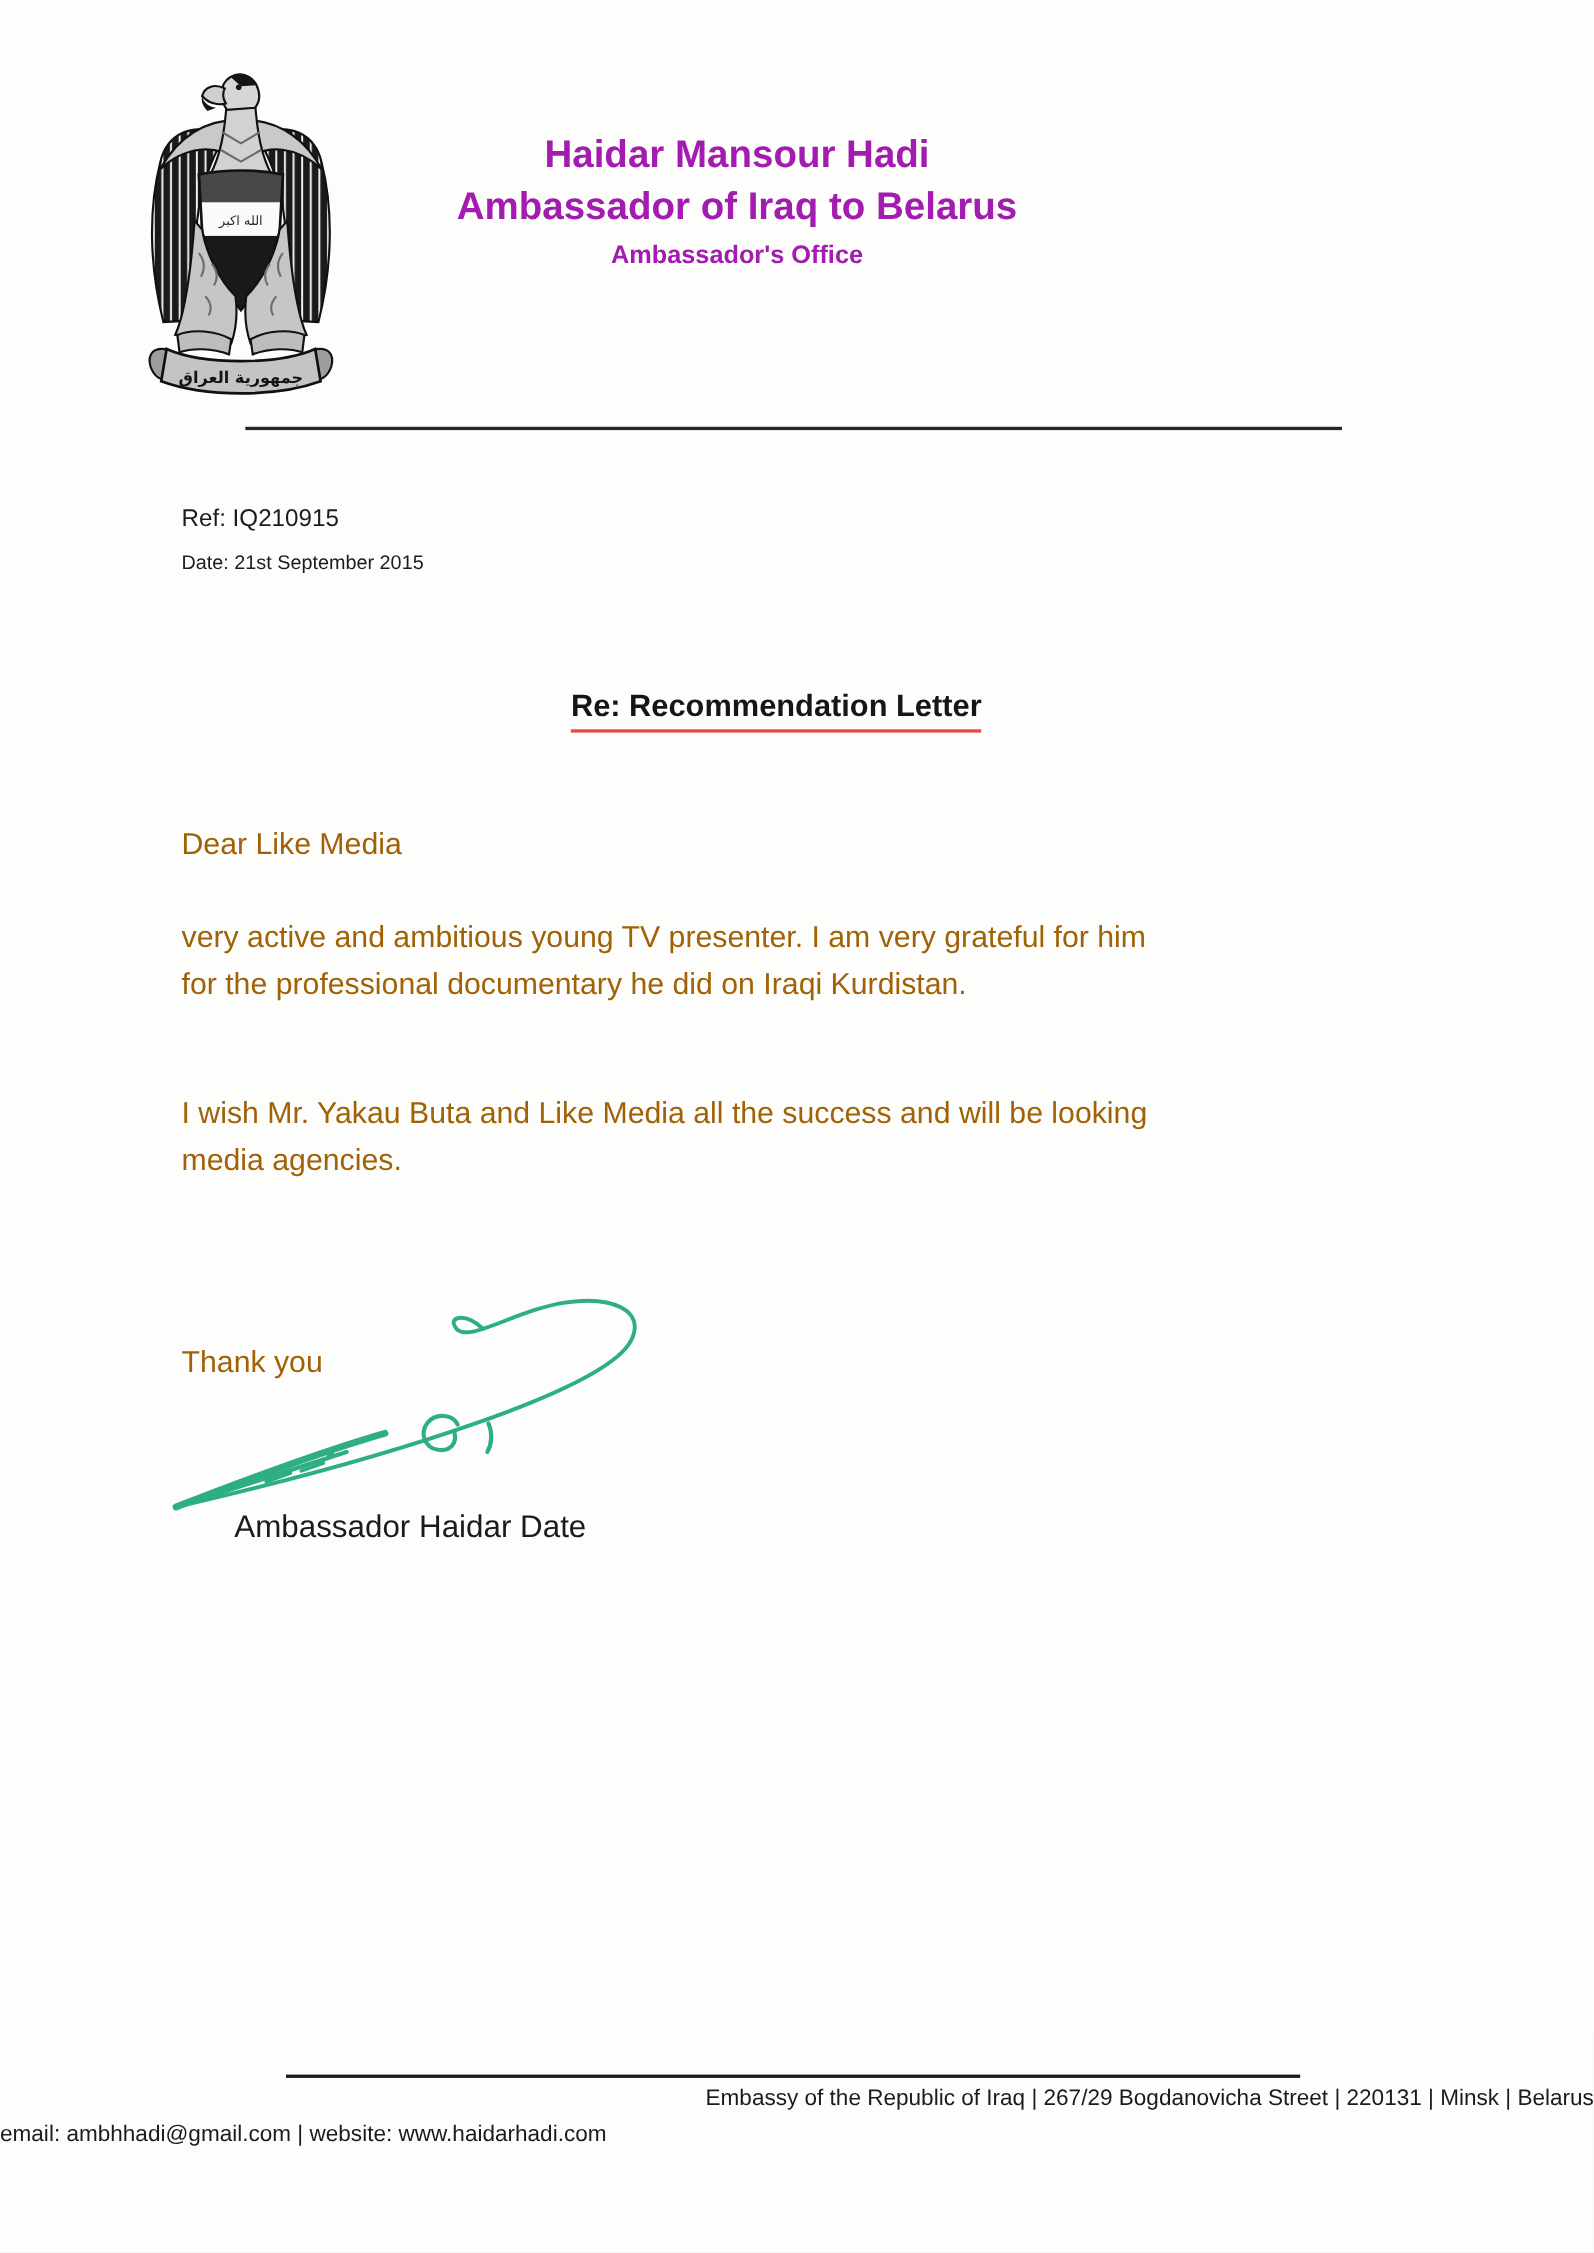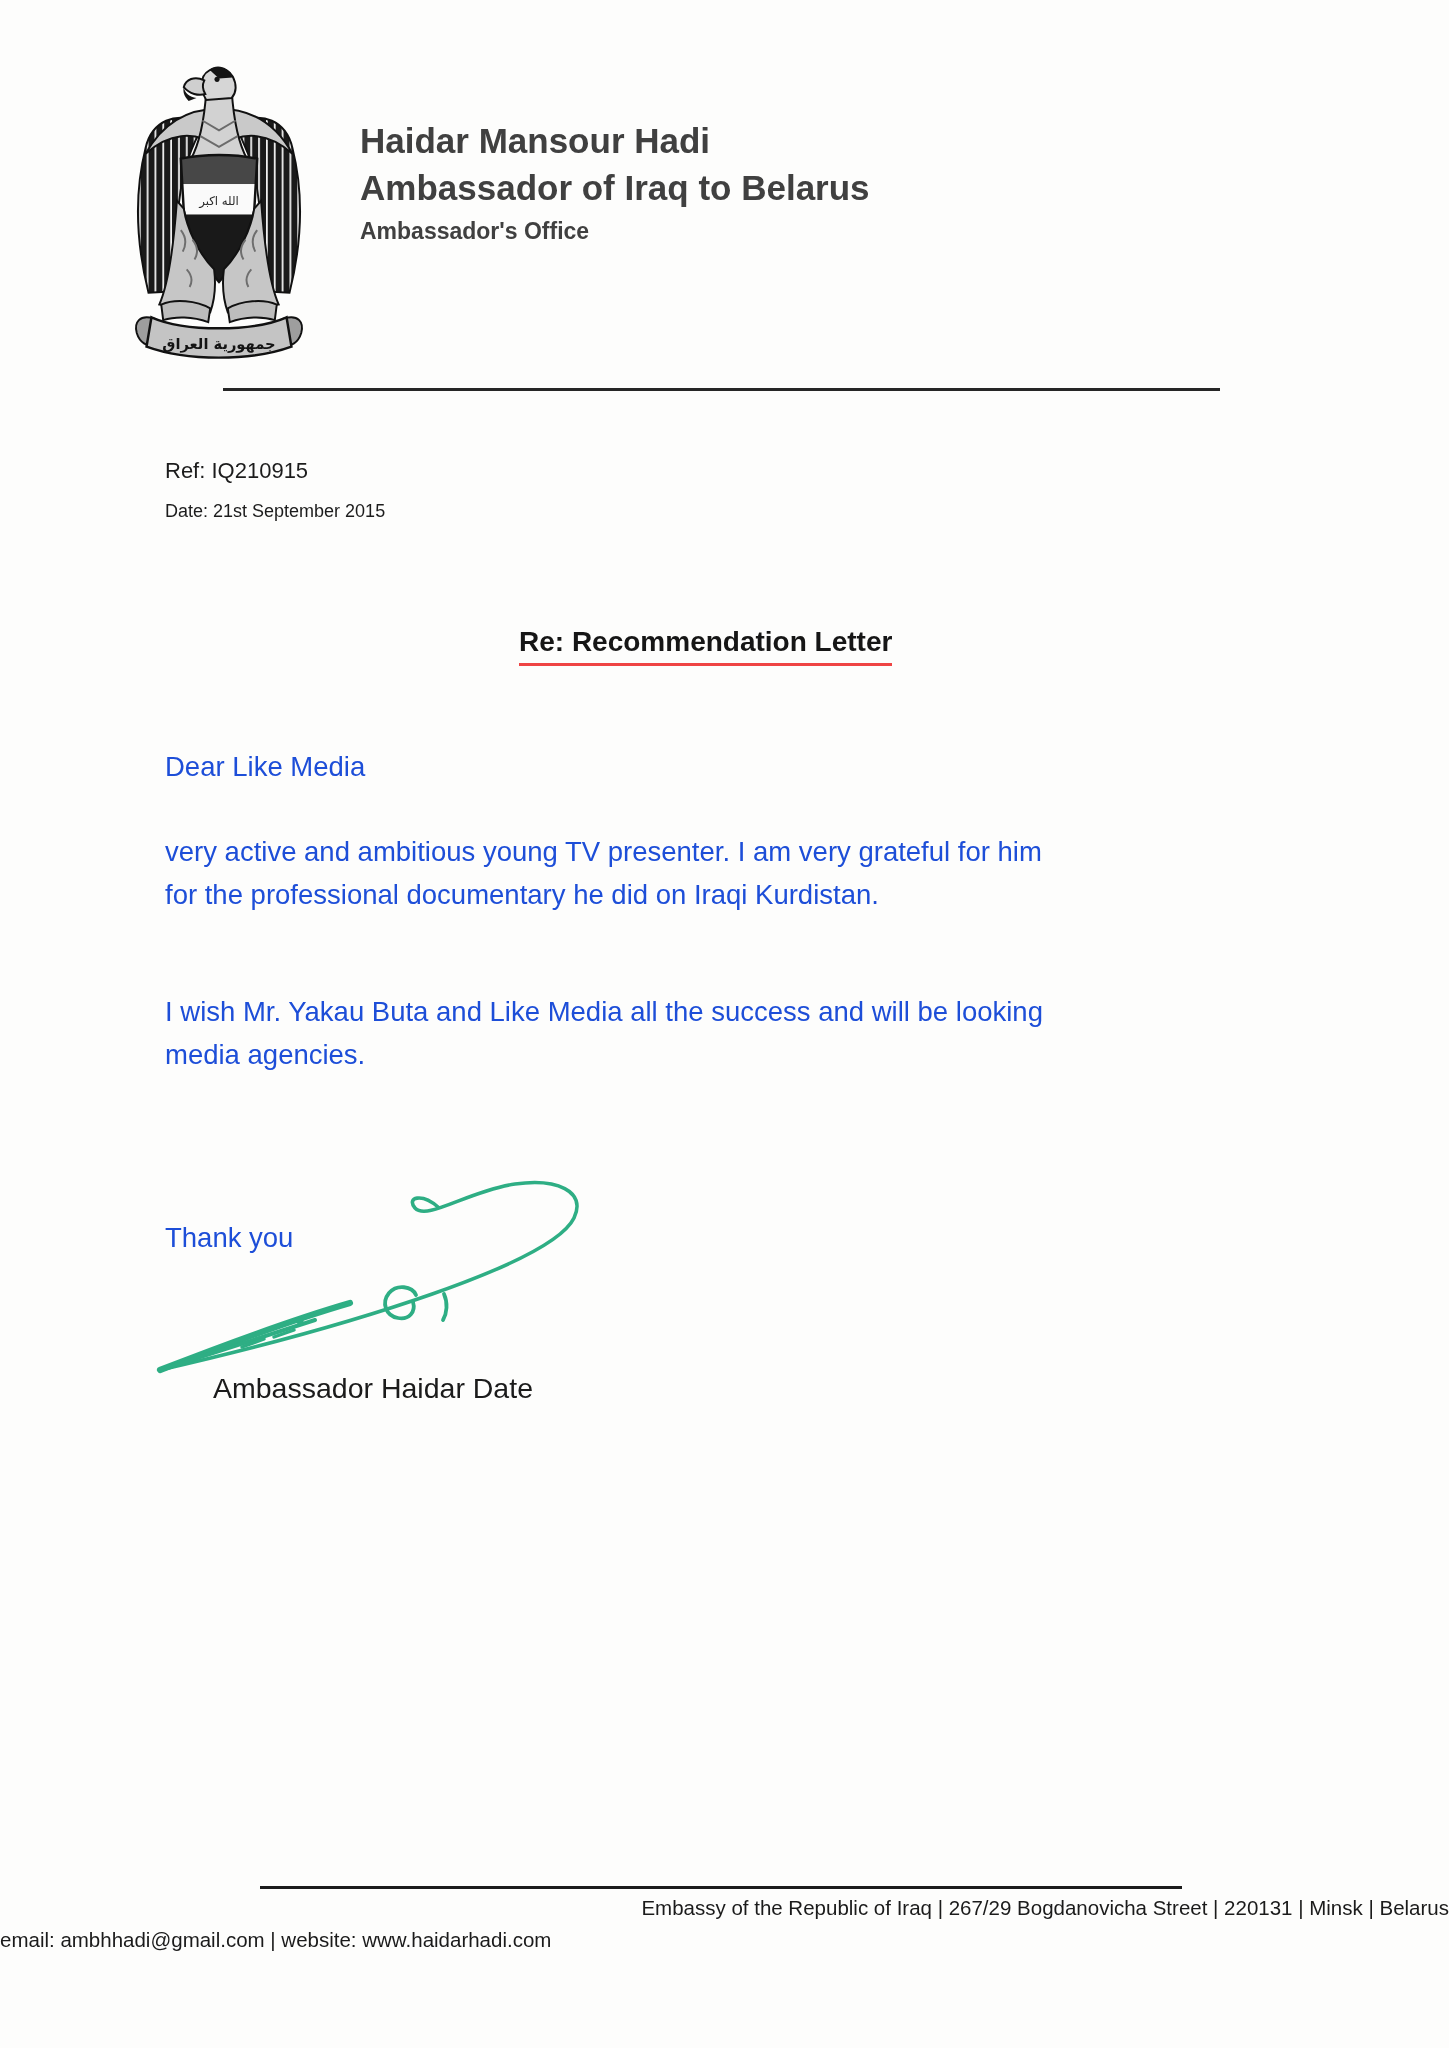--- a/index.html
+++ b/index.html
@@ -9,36 +9,36 @@
     margin:0 auto;
     background:#fdfdfc;
     font-family:"Liberation Sans",sans-serif;
     color:#1c1c1c;
     overflow:hidden;
   }
   .abs{position:absolute;}
   .pre{white-space:pre;}
   
   .emblem{left:126px;top:62px;width:186px;height:302px;}
-  .hdr{left:360px;top:118px;width:620px;text-align:left;color:#404040;}
+  .hdr{left:360px;top:118px;width:620px;text-align:center;color:#a21caf;}
   .hdr .name{font-size:35px;font-weight:bold;line-height:46px;}
   .hdr .title{font-size:35px;font-weight:bold;line-height:48px;}
   .hdr .office{font-size:23px;font-weight:bold;line-height:34px;margin-top:2px;}
   .hrule{left:223px;top:388px;width:997px;height:3px;background:#262626;}
   
   .ref{left:165px;top:458px;font-size:22px;}
   .date{left:165px;top:501px;font-size:18px;}
   
   .subject{
     left:519px;top:626px;
     font-size:28px;font-weight:bold;color:#161616;
     border-bottom:3px solid #ef4444;padding-bottom:5px;
   }
   
-  .body-line{font-size:27.5px;color:#1d4ed8;}
+  .body-line{font-size:27.5px;color:#a16207;}
   .salutation{left:165px;top:751px;}
   .p1{left:165px;top:830px;line-height:43px;}
   .p2{left:165px;top:990px;line-height:43px;}
   .thanks{left:165px;top:1222px;}
   .signature{left:100px;top:1163px;width:500px;height:222px;}
   .signer{left:213px;top:1372px;font-size:28.5px;color:#1b1b1b;}
   
   .frule{left:260px;top:1886px;width:922px;height:3px;background:#1c1c1c;}
   .footer1{left:0;top:1896px;width:1449px;text-align:right;font-size:20.5px;color:#1b1b1b;}
   .footer2{left:0;top:1928px;width:1449px;text-align:left;font-size:20.5px;color:#1b1b1b;}

